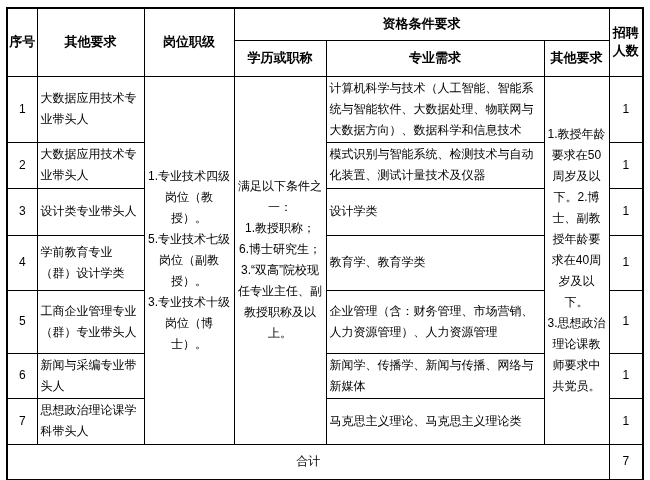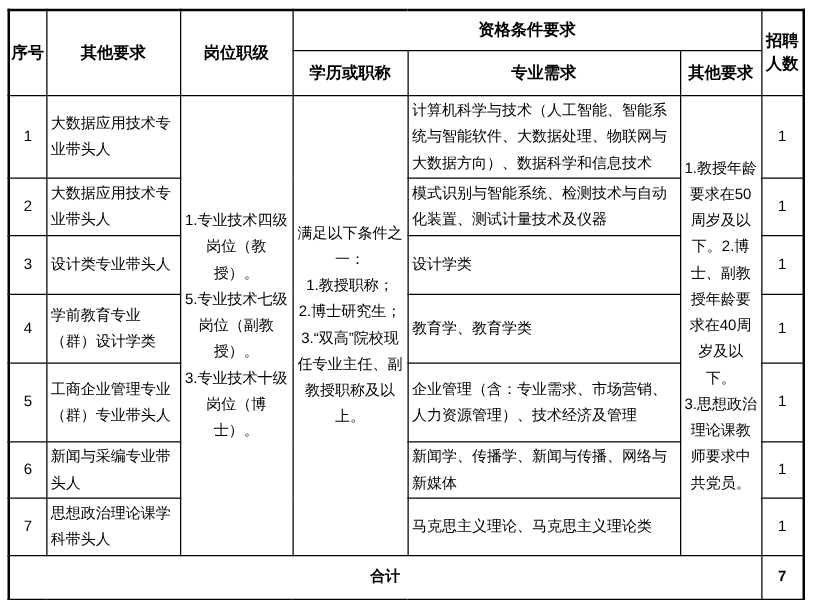--- a/index.html
+++ b/index.html
@@ -49,21 +49,21 @@
   
   tr.hr1 { height: 32px; }
   tr.hr2 { height: 36px; }
   tr.r1 { height: 62px; }
   tr.r2 { height: 46px; }
   tr.r3 { height: 47px; }
   tr.r4 { height: 55px; }
   tr.r5 { height: 63px; }
   tr.r6 { height: 43px; }
   tr.r7 { height: 46px; }
-  tr.rt { height: 36px; font-weight: bold; }
+  tr.rt { height: 36px; }
   .block { display: block; text-align: center; }
 </style>
 </head>
 <body>
 
 <div class="page">
   <table class="recruit">
     <colgroup>
       <col style="width:30px">
       <col style="width:107px">
@@ -92,21 +92,21 @@
         <td class="center">1</td>
         <td>大数据应用技术专业带头人</td>
         <td rowspan="7">
           <span class="block">1.专业技术四级岗位（教授）。</span>
           <span class="block">5.专业技术七级岗位（副教授）。</span>
           <span class="block">3.专业技术十级岗位（博士）。</span>
         </td>
         <td rowspan="7">
           <span class="block">满足以下条件之一：</span>
           <span class="block">1.教授职称；</span>
-          <span class="block">2.博士研究生；</span>
+          <span class="block">6.博士研究生；</span>
           <span class="block">3.“双高”院校现任专业主任、副教授职称及以上。</span>
         </td>
         <td>计算机科学与技术（人工智能、智能系统与智能软件、大数据处理、物联网与大数据方向）、数据科学和信息技术</td>
         <td rowspan="7">
           <span class="block">1.教授年龄要求在50周岁及以下。2.博士、副教授年龄要求在40周岁及以下。</span>
           <span class="block">3.思想政治理论课教师要求中共党员。</span>
         </td>
         <td class="center">1</td>
       </tr>
       <tr class="r2">
@@ -123,21 +123,21 @@
       </tr>
       <tr class="r4">
         <td class="center">4</td>
         <td>学前教育专业（群）设计学类</td>
         <td>教育学、教育学类</td>
         <td class="center">1</td>
       </tr>
       <tr class="r5">
         <td class="center">5</td>
         <td>工商企业管理专业（群）专业带头人</td>
-        <td>企业管理（含：专业需求、市场营销、人力资源管理）、技术经济及管理</td>
+        <td>企业管理（含：财务管理、市场营销、人力资源管理）、人力资源管理</td>
         <td class="center">1</td>
       </tr>
       <tr class="r6">
         <td class="center">6</td>
         <td>新闻与采编专业带头人</td>
         <td>新闻学、传播学、新闻与传播、网络与新媒体</td>
         <td class="center">1</td>
       </tr>
       <tr class="r7">
         <td class="center">7</td>

